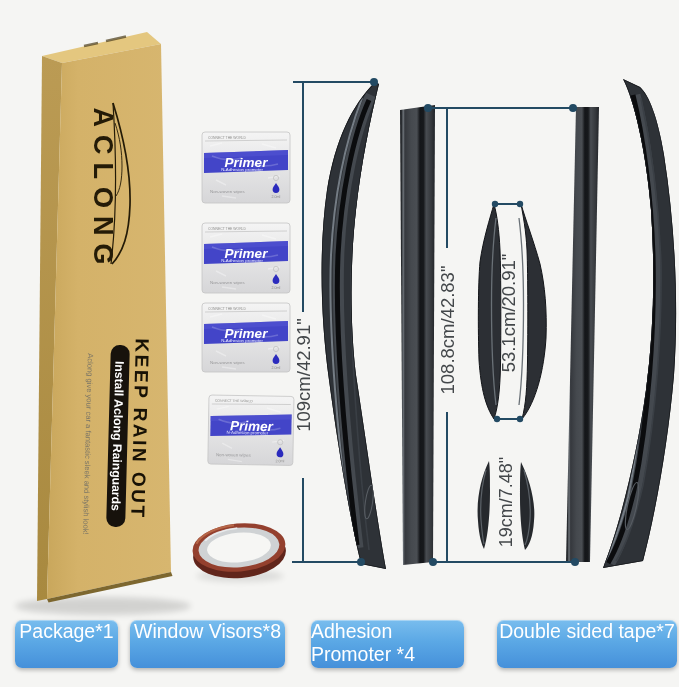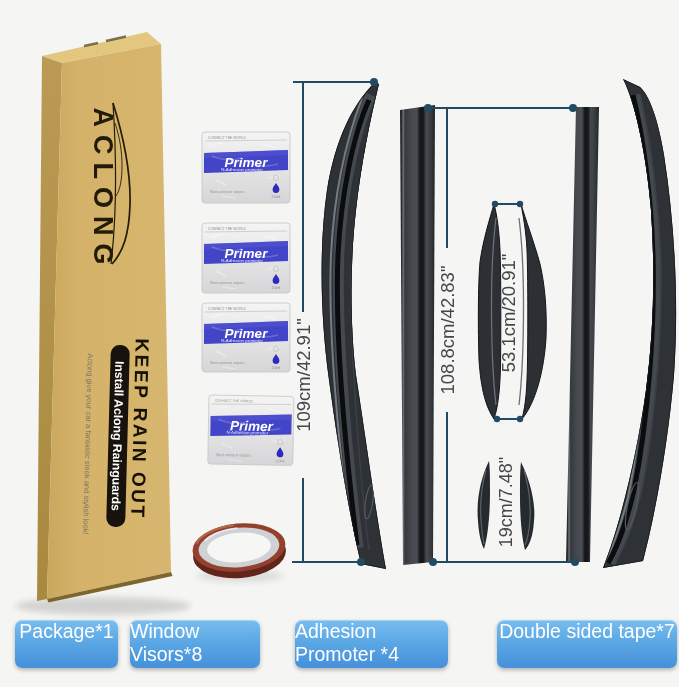--- a/index.html
+++ b/index.html
@@ -1,22 +1,22 @@
 <!DOCTYPE html>
 <html><head>
 <meta charset="utf-8">
 <style>
 html,body{margin:0;padding:0;width:679px;height:687px;background:#f5f5f3;overflow:hidden}
 .stage{position:relative;width:679px;height:687px;font-family:"Liberation Sans",sans-serif}
 svg{position:absolute;left:0;top:0}
 svg text{font-family:"Liberation Sans",sans-serif}
 .badge{position:absolute;height:48px;border-radius:7px;color:#fff;display:flex;justify-content:center;font-size:19.5px;background:linear-gradient(180deg,#79bdee 0%,#5ba8e5 45%,#4590da 100%);box-shadow:0 2px 4px rgba(0,0,0,.28), inset 0 1px 0 rgba(255,255,255,.35)}
 .b1{left:15px;top:620px;width:103px}
-.b2{left:130px;top:620px;width:130px}
-.b3{left:295px;top:620px;width:153px}
+.b2{left:130px;top:620px;width:155px}
+.b3{left:311px;top:620px;width:153px}
 .b4{left:497px;top:620px;width:180px}
 </style>
 </head>
 <body>
 
 <div class="stage">
 <svg width="679" height="687" viewBox="0 0 679 687">
 <defs>
   <linearGradient id="gFront" x1="0" y1="0" x2="1" y2="0">
     <stop offset="0" stop-color="#c9a75c"></stop>

